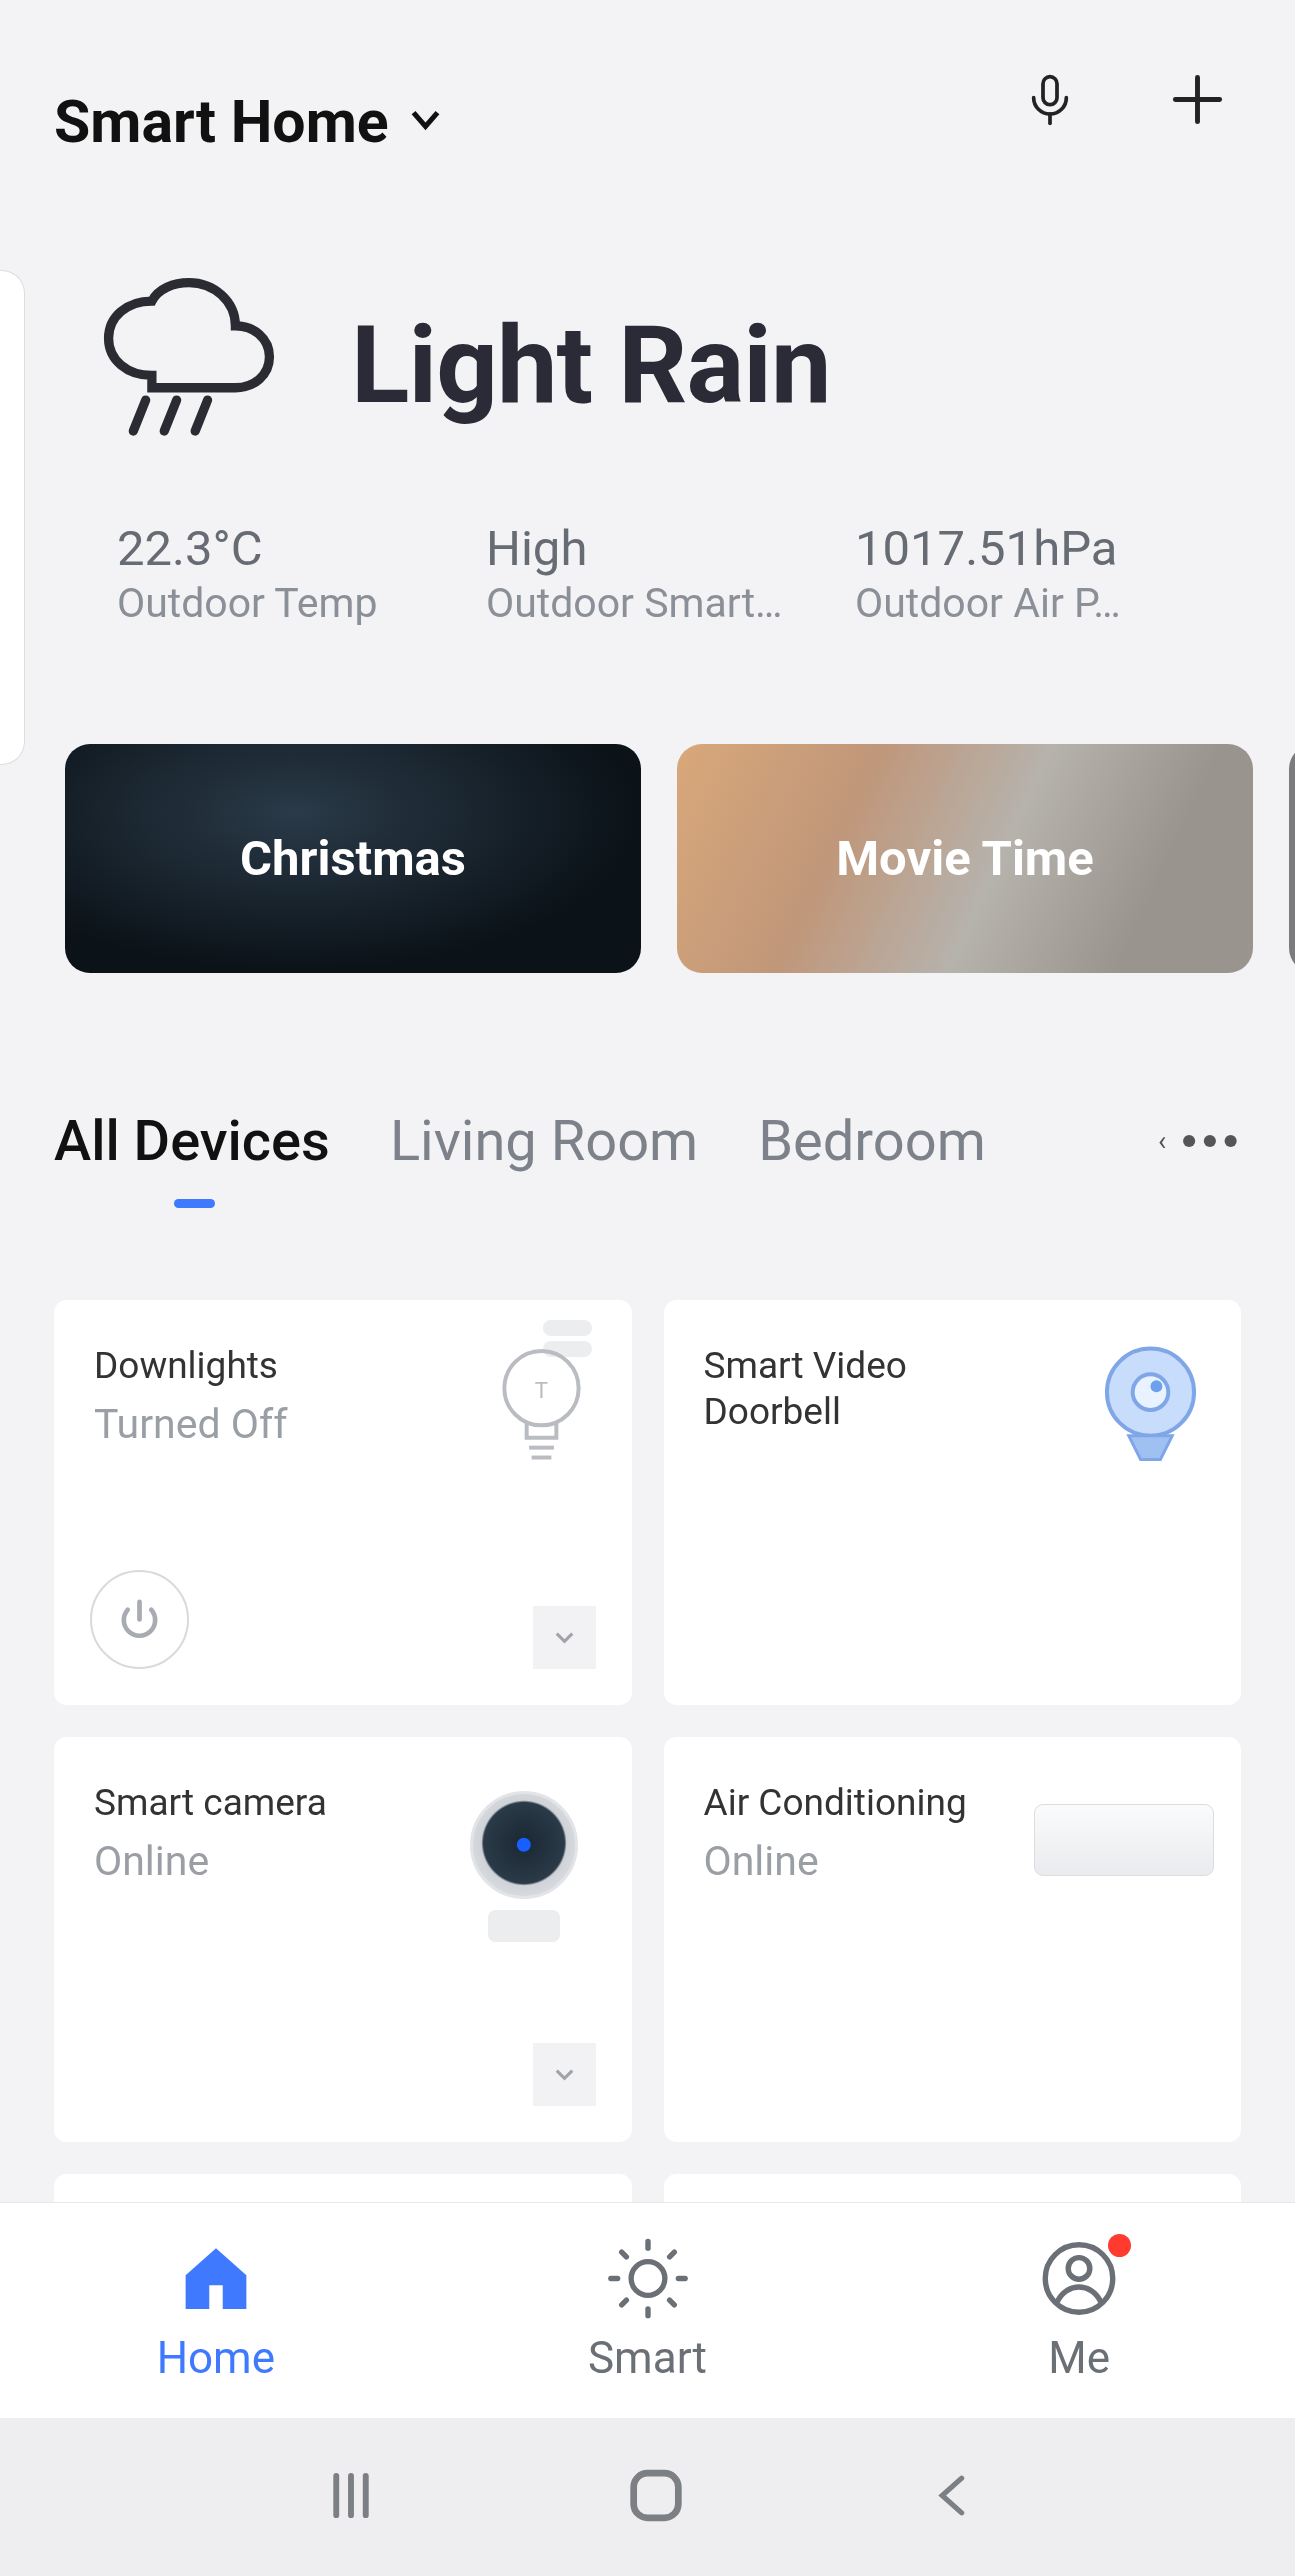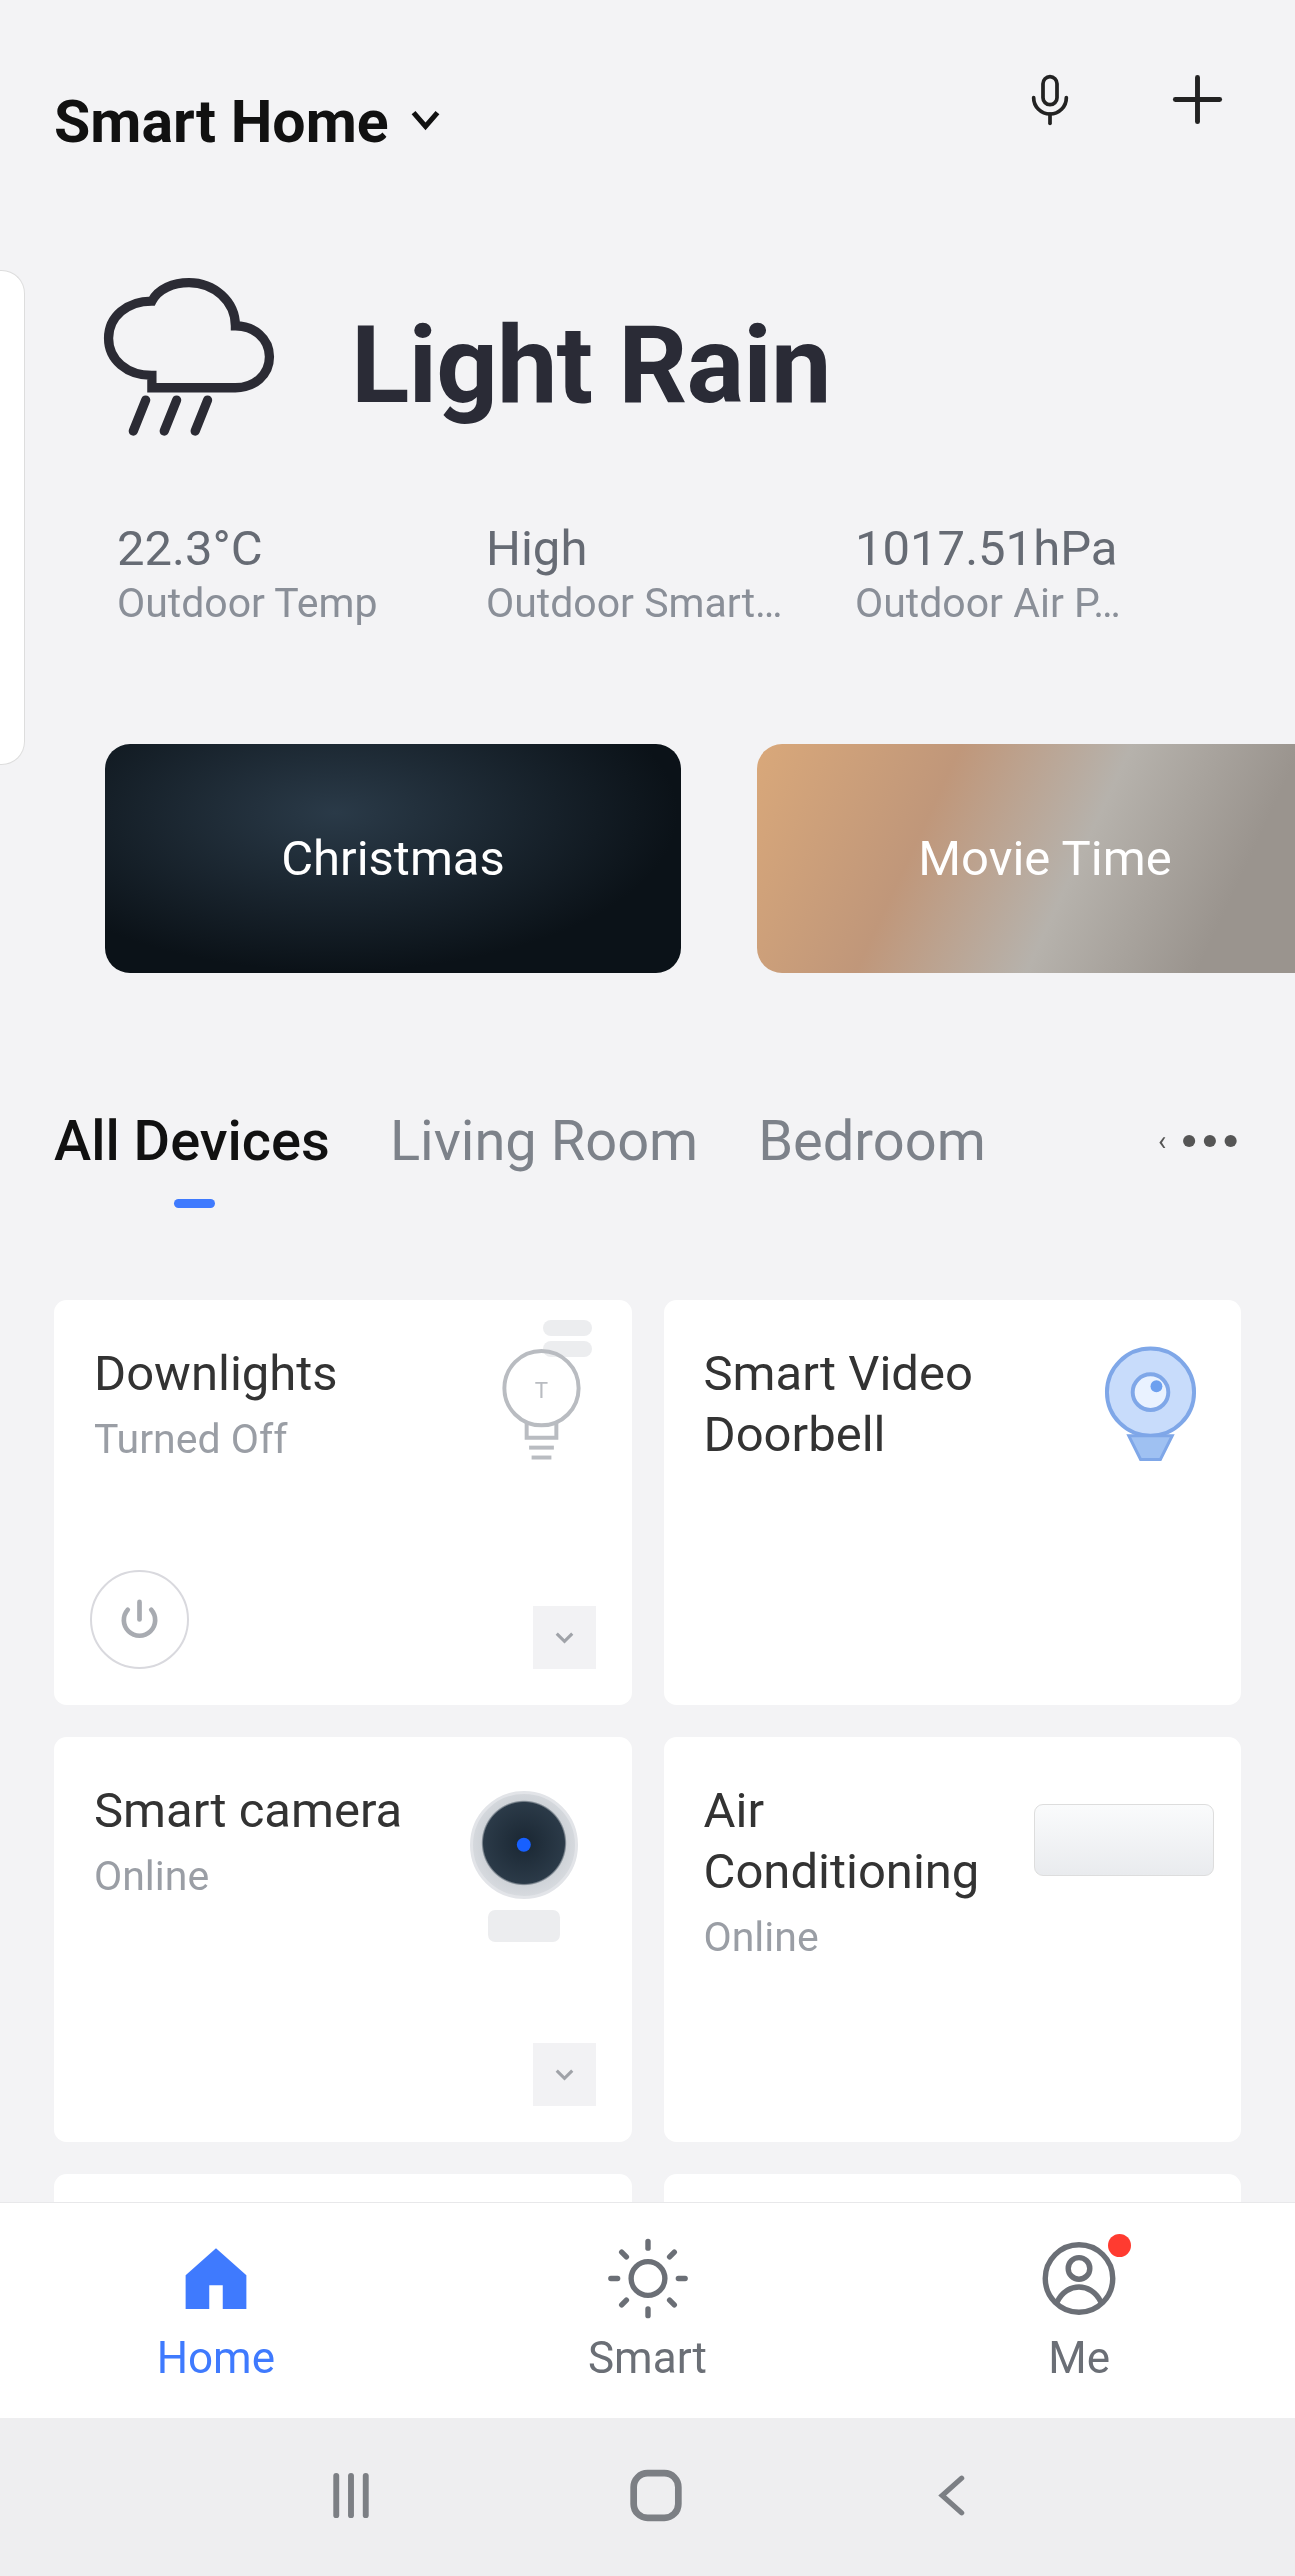--- a/index.html
+++ b/index.html
@@ -87,25 +87,24 @@
   }
   .scene-card {
     width: 576px;
     height: 229px;
     border-radius: 25px;
     display: flex;
     align-items: center;
     justify-content: center;
     color: #fff;
     font-size: 49px;
-    font-weight: 400;
+    font-weight: 700;
     flex-shrink: 0;
     position: relative;
     overflow: hidden;
-    margin-left: 40px;
   }
   .scene-card.christmas {
     background: radial-gradient(ellipse at 40% 30%, #2a3a48 0%, #0b1218 70%);
   }
   .scene-card.movie {
     background: linear-gradient(115deg, #d9a87a 0%, #c0977a 30%, #b6b2ac 55%, #9a948e 80%);
   }
   .scene-card.partial {
     width: 43px;
     background: #7b7b7b;
@@ -169,21 +168,21 @@
   }
   .device-card {
     background: #fff;
     border-radius: 12.6px;
     padding: 43px 40px;
     height: 405px;
     position: relative;
   }
   .device-card.short { height: 162px; overflow: hidden; }
   .device-name {
-    font-size: 49px;
+    font-size: 37px;
     color: #333;
     line-height: 1.25;
     max-width: 342px;
   }
   .device-status {
     font-size: 41px;
     color: #9a9ea5;
     margin-top: 10.8px;
   }
   .device-icon {

